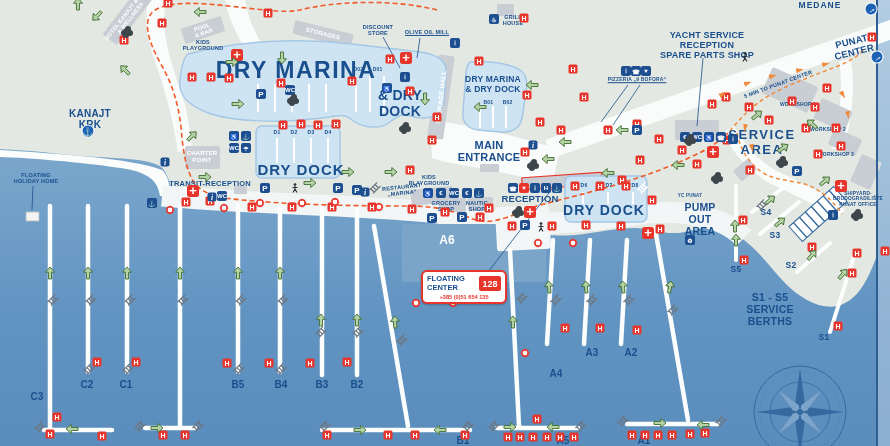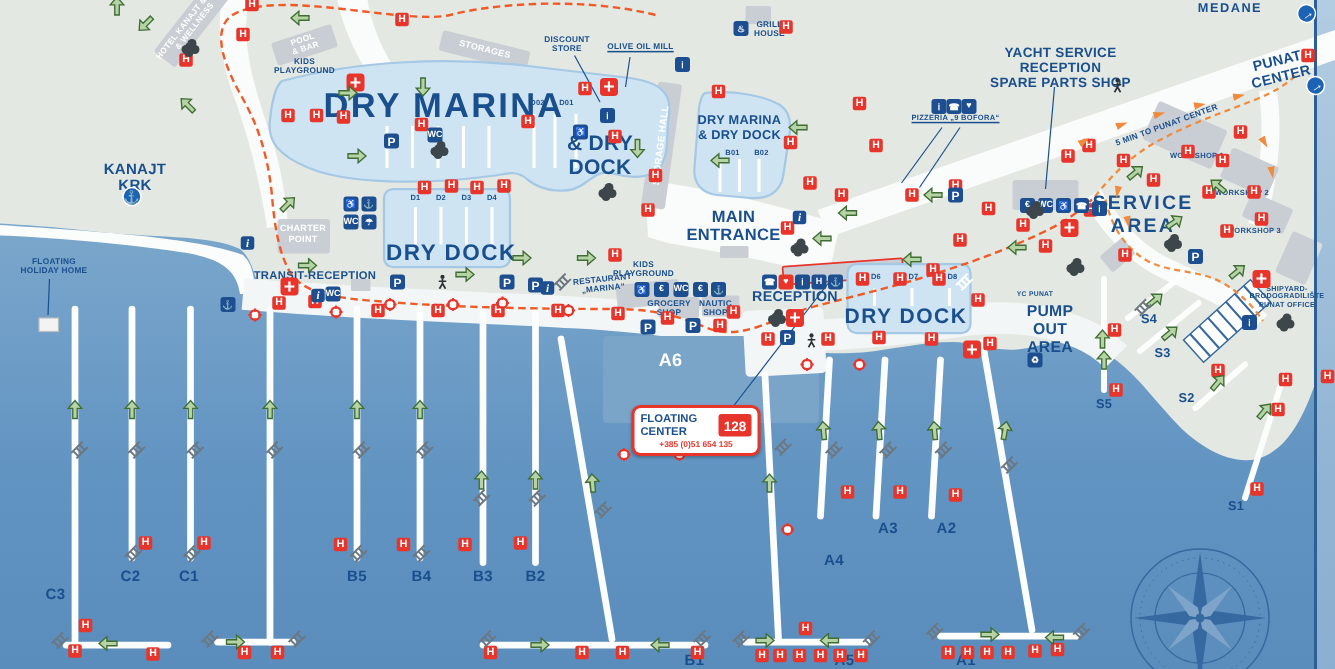--- a/index.html
+++ b/index.html
@@ -243,20 +243,23 @@
       <div class="lbl" style="font-size: 5px; left: 836px; top: 155px; position: absolute; transform: translate(-50%, -50%);">WORKSHOP 3</div>
       <div class="lbl" style="font-size: 13px; letter-spacing: 1.5px; left: 762px; top: 143px; position: absolute; transform: translate(-50%, -50%);">SERVICE
 AREA</div>
       <div class="lbl" style="font-size: 4.8px; left: 858px; top: 199px; position: absolute; transform: translate(-50%, -50%);">SHIPYARD-
 BRODOGRADILIŠTE
 PUNAT OFFICE</div>
       <div class="lbl" style="font-size: 4.5px; left: 690px; top: 196px; position: absolute; transform: translate(-50%, -50%);">YC PUNAT</div>
       <div class="lbl" style="font-size: 10.5px; left: 700px; top: 220px; position: absolute; transform: translate(-50%, -50%);">PUMP
 OUT
 AREA</div>
+      <div class="lbl" style="font-size: 10.5px; left: 770px; top: 310px; position: absolute; transform: translate(-50%, -50%);">S1 - S5
+SERVICE
+BERTHS</div>
       <div class="lbl" style="font-size: 11px; left: 489px; top: 151px; position: absolute; transform: translate(-50%, -50%);">MAIN
 ENTRANCE</div>
       <div class="lbl" style="font-size: 9.5px; left: 530px; top: 199px; position: absolute; transform: translate(-50%, -50%);">RECEPTION</div>
       <div class="lbl" style="font-size: 7.5px; left: 210px; top: 184px; position: absolute; transform: translate(-50%, -50%);">TRANSIT-RECEPTION</div>
       <div class="lbl c-w" style="font-size: 6px; left: 202px; top: 157px; position: absolute; transform: translate(-50%, -50%);">CHARTER
 POINT</div>
       <div class="lbl" style="font-size: 10px; left: 90px; top: 119px; position: absolute; transform: translate(-50%, -50%);">KANAJT
 KRK</div>
       <div class="lbl" style="font-size: 5.5px; left: 36px; top: 178px; position: absolute; transform: translate(-50%, -50%);">FLOATING
 HOLIDAY HOME</div>

